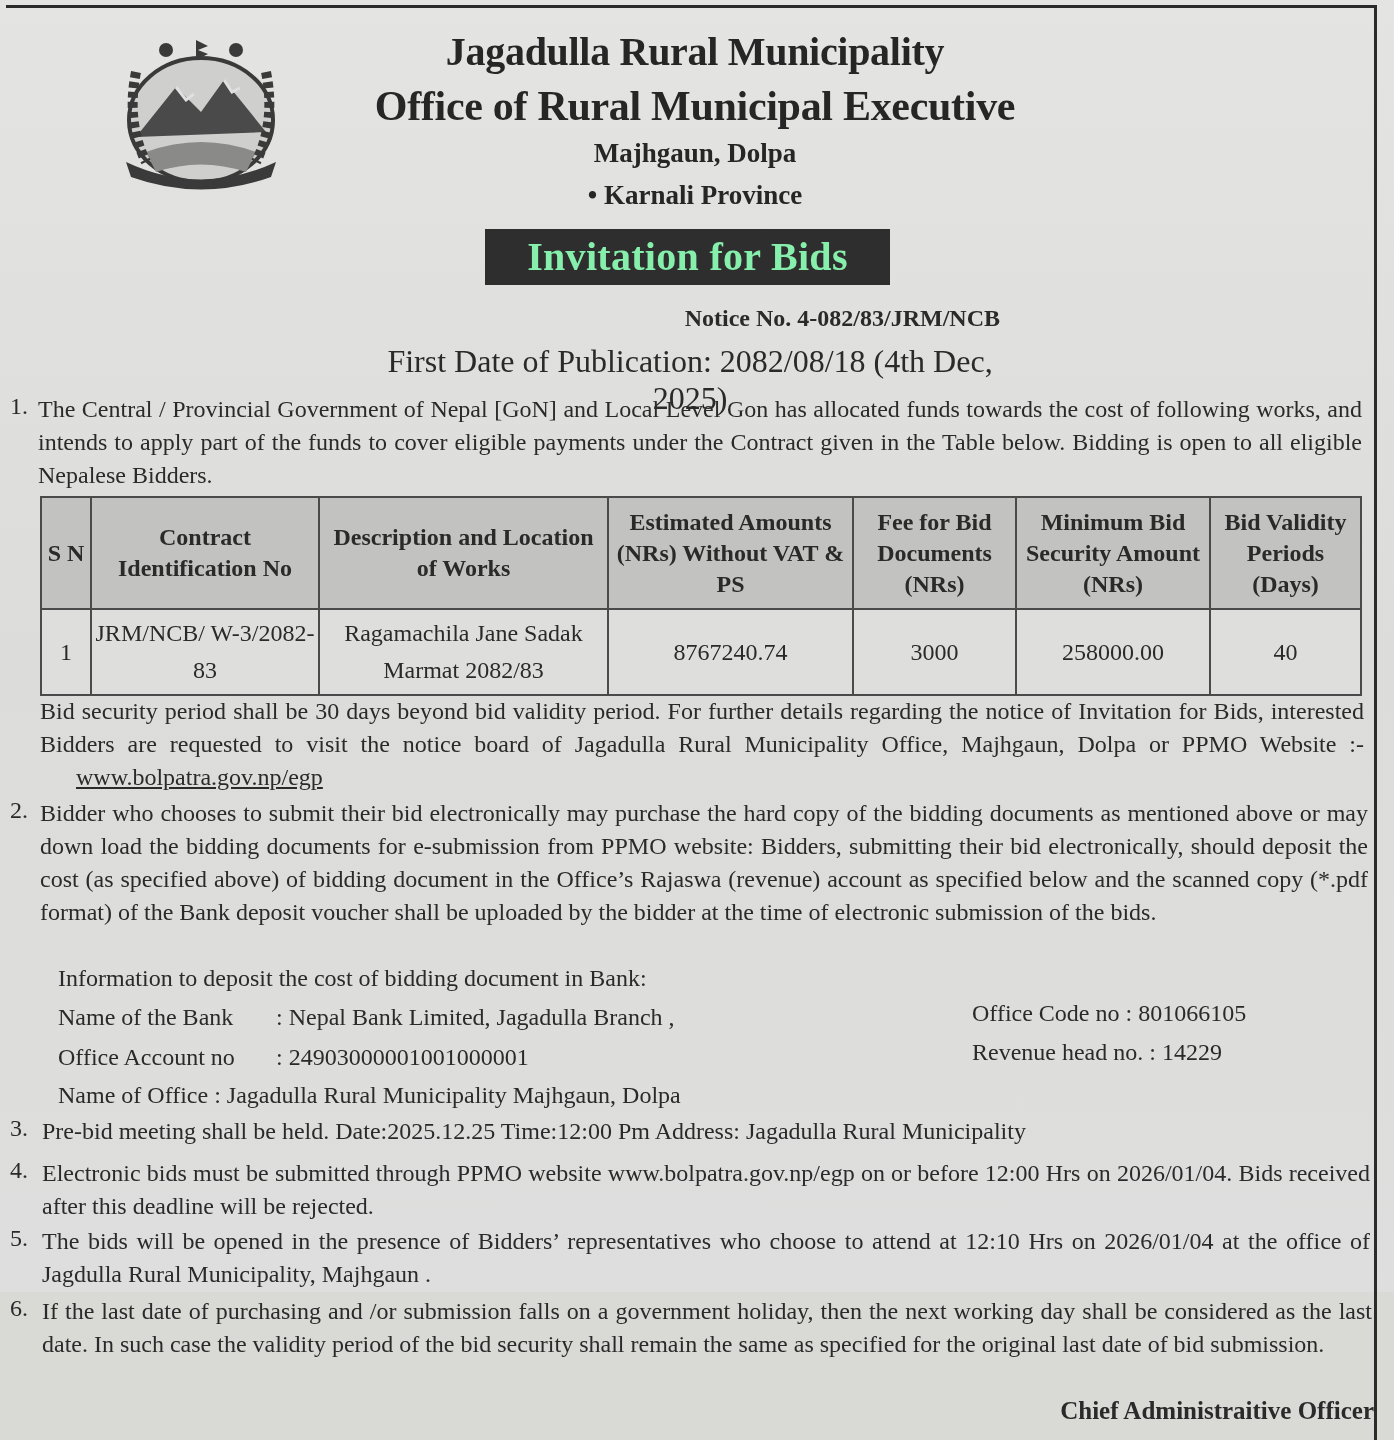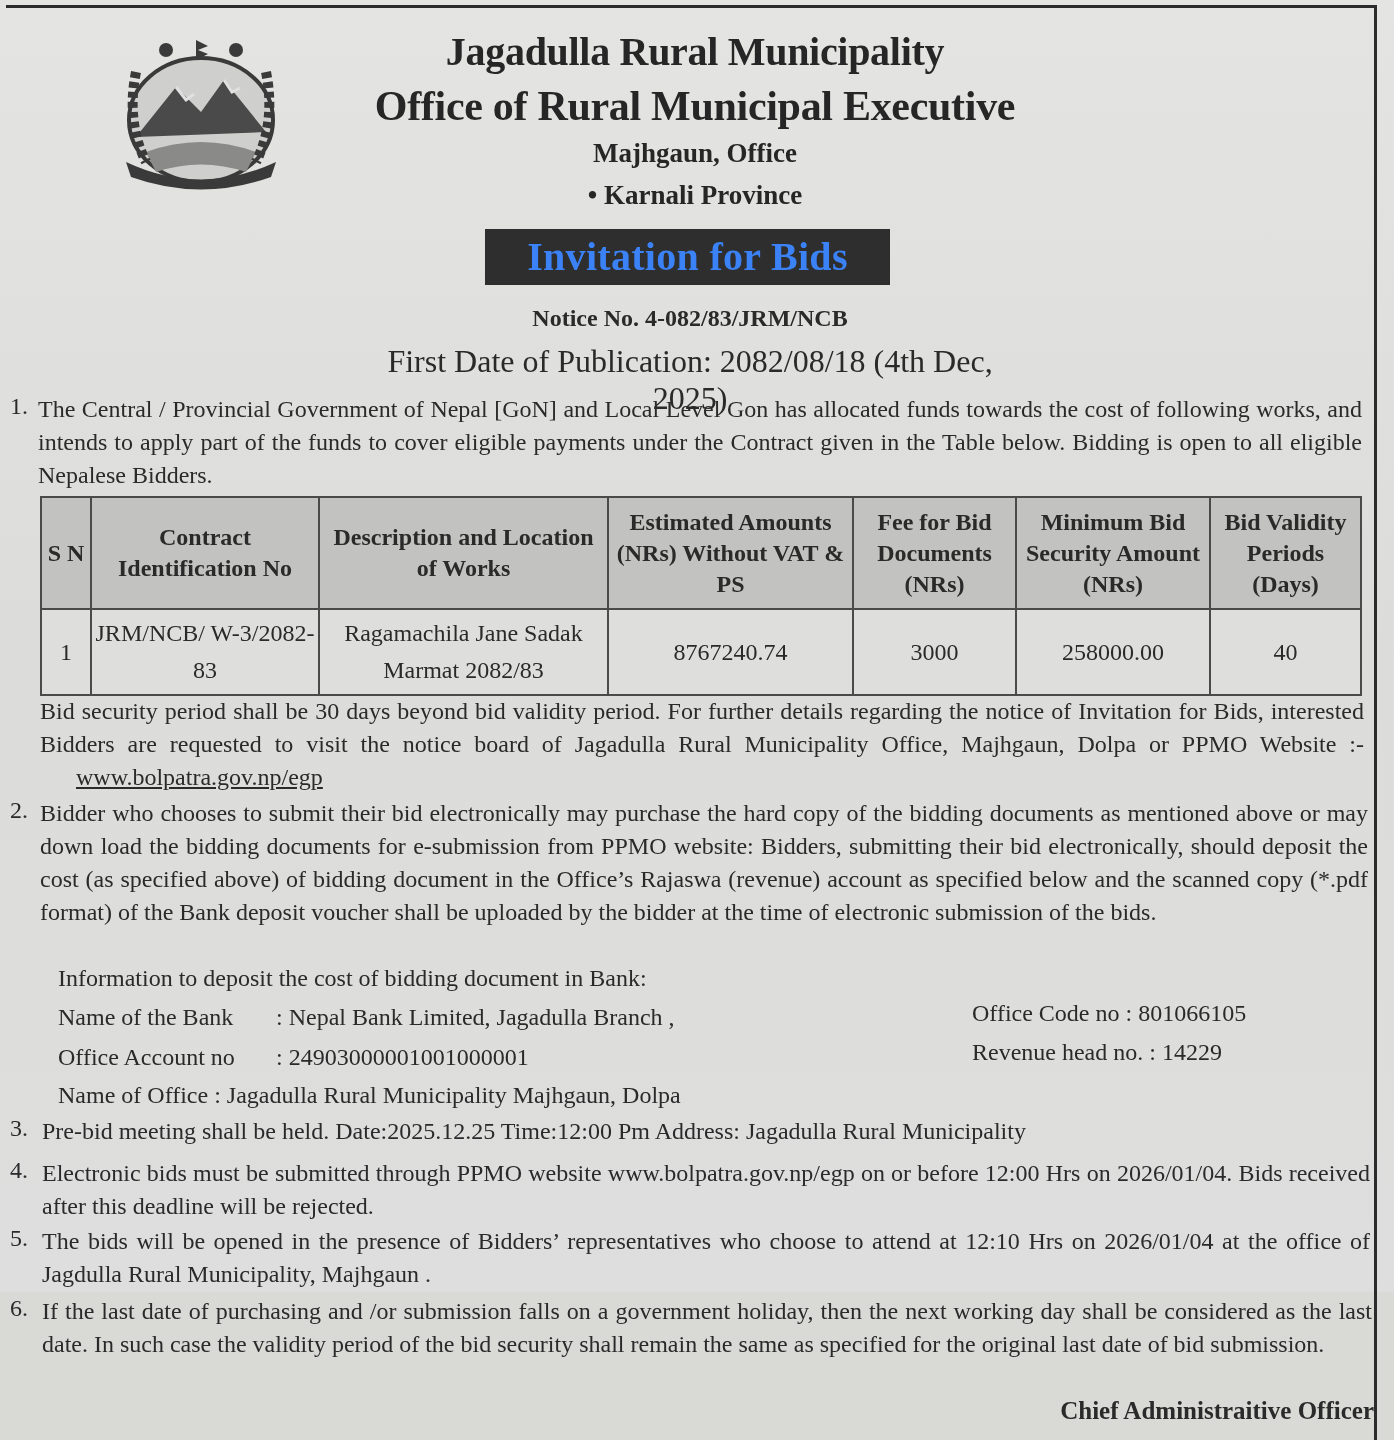--- a/index.html
+++ b/index.html
@@ -19,24 +19,24 @@
       box-sizing: border-box;
     }
     .emblem { position: absolute; left: 106px; top: 32px; width: 190px; height: 160px; }
     .hdr { position: absolute; left: 300px; width: 790px; text-align: center; font-weight: bold; color: #262626; }
     .h1 { top: 28px; font-size: 40px; letter-spacing: -0.3px; }
     .h2 { top: 82px; font-size: 42px; letter-spacing: -0.3px; }
     .h3 { top: 138px; font-size: 27px; }
     .h4 { top: 180px; font-size: 27px; }
     .banner {
       position: absolute; left: 485px; top: 229px; width: 405px; height: 56px;
-      background: #2e2e2e; color: #3b82f6; font-weight: bold; font-size: 40px;
+      background: #2e2e2e; color: #86efac; font-weight: bold; font-size: 40px;
       text-align: center; line-height: 56px; letter-spacing: 0.3px;
     }
-    .notice-no { position: absolute; left: 380px; top: 305px; width: 620px; text-align: center; font-weight: bold; font-size: 24px; }
+    .notice-no { position: absolute; left: 380px; top: 305px; width: 620px; text-align: right; font-weight: bold; font-size: 24px; }
     .pub-date { position: absolute; left: 380px; top: 343px; width: 620px; text-align: center; font-size: 32px; }
     .para { position: absolute; font-size: 24px; line-height: 33px; text-align: justify; }
     .num { position: absolute; left: 10px; font-size: 24px; }
     .p1 { left: 38px; top: 393px; width: 1324px; }
     table.bids {
       position: absolute; left: 40px; top: 496px; width: 1322px;
       border-collapse: collapse; font-size: 24px;
     }
     table.bids th, table.bids td { border: 2px solid #4a4a4a; text-align: center; vertical-align: middle; }
     table.bids th { background: #c2c2c0; font-weight: bold; height: 108px; line-height: 31px; color: #2a2a2a; }
@@ -65,21 +65,21 @@
     <path d="M20 130 Q95 165 170 130 L165 145 Q95 170 25 145 Z" fill="#3a3a3a"></path>
     <circle cx="60" cy="18" r="7" fill="#3a3a3a"></circle>
     <circle cx="130" cy="18" r="7" fill="#3a3a3a"></circle>
     <path d="M90 8 L90 28 L102 22 L92 18 L102 14 Z" fill="#3a3a3a"></path>
     <path d="M30 40 Q20 90 40 130" stroke="#3a3a3a" stroke-width="10" fill="none" stroke-dasharray="6 4"></path>
     <path d="M160 40 Q170 90 150 130" stroke="#3a3a3a" stroke-width="10" fill="none" stroke-dasharray="6 4"></path>
   </svg>
 
   <div class="hdr h1">Jagadulla Rural Municipality</div>
   <div class="hdr h2">Office of Rural Municipal Executive</div>
-  <div class="hdr h3">Majhgaun, Office</div>
+  <div class="hdr h3">Majhgaun, Dolpa</div>
   <div class="hdr h4">• Karnali Province</div>
 
   <div class="banner">Invitation for Bids</div>
 
   <div class="notice-no">Notice No. 4-082/83/JRM/NCB</div>
   <div class="pub-date">First Date of Publication: 2082/08/18 (4th Dec, 2025)</div>
 
   <div class="num" style="top:393px">1.</div>
   <div class="para p1">The Central / Provincial Government of Nepal [GoN] and Local Level Gon has allocated funds towards the cost of following works, and intends to apply part of the funds to cover eligible payments under the Contract given in the Table below. Bidding is open to all eligible Nepalese Bidders.</div>
 

